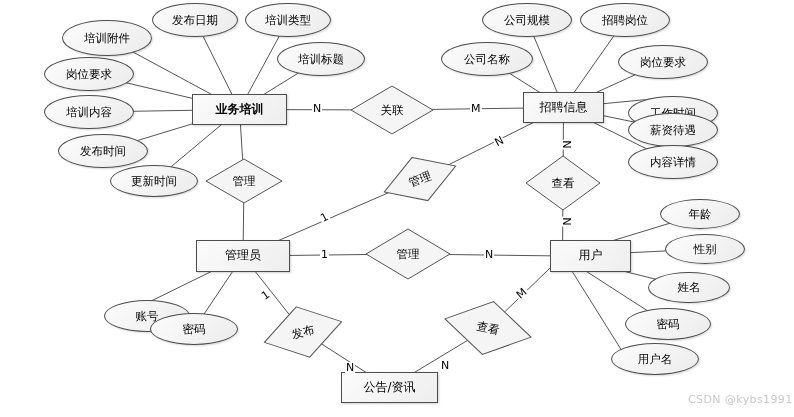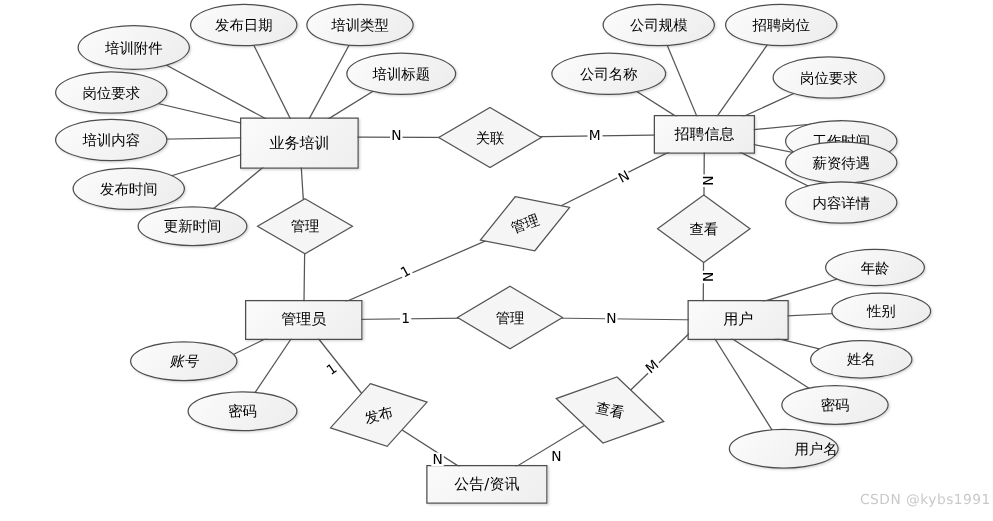--- a/index.html
+++ b/index.html
@@ -125,21 +125,21 @@
       <line x1="563" y1="183" x2="562.5" y2="256" stroke="#555555" stroke-width="1"></line>
       <line x1="243" y1="256" x2="408" y2="254" stroke="#555555" stroke-width="1"></line>
       <line x1="408" y1="254" x2="562.5" y2="256" stroke="#555555" stroke-width="1"></line>
       <line x1="243" y1="256" x2="303" y2="332" stroke="#555555" stroke-width="1"></line>
       <line x1="303" y1="332" x2="389.5" y2="387.5" stroke="#555555" stroke-width="1"></line>
       <line x1="562.5" y1="256" x2="488" y2="328" stroke="#555555" stroke-width="1"></line>
       <line x1="488" y1="328" x2="389.5" y2="387.5" stroke="#555555" stroke-width="1"></line>
     </svg>
 
   <div id="nodes">
-      <div class="node entity" style="left: 192px; top: 94px; width: 95px; height: 41px;">
+      <div class="node entity" style="left: 192px; top: 94px; width: 95px; height: 31px; font-weight: bold;">
         <span>业务培训</span>
       </div>
       <div class="node entity" style="left: 523px; top: 92px; width: 81px; height: 31px;">
         <span>招聘信息</span>
       </div>
       <div class="node entity" style="left: 196px; top: 240px; width: 94px; height: 32px;">
         <span>管理员</span>
       </div>
       <div class="node entity" style="left: 522px; top: 240px; width: 81px; height: 32px; margin-left: 28px;">
         <span>用户</span>
@@ -185,39 +185,39 @@
       </div>
       <div class="node attr" style="left: 628px; top: 96px; width: 90px; height: 34px; text-align: center;">
         <span>工作时间</span>
       </div>
       <div class="node attr" style="left: 628px; top: 113px; width: 90px; height: 34px;">
         <span>薪资待遇</span>
       </div>
       <div class="node attr" style="left: 628px; top: 145px; width: 90px; height: 34px;">
         <span>内容详情</span>
       </div>
-      <div class="node attr" style="left: 104px; top: 273px; width: 86px; height: 32px; font-style: italic;">
+      <div class="node attr" style="left: 104px; top: 300px; width: 86px; height: 32px;">
         <span>账号</span>
       </div>
       <div class="node attr" style="left: 150px; top: 313px; width: 88px; height: 32px;">
         <span>密码</span>
       </div>
       <div class="node attr" style="left: 660px; top: 199px; width: 80px; height: 30px;">
         <span>年龄</span>
       </div>
       <div class="node attr" style="left: 665px; top: 234px; width: 80px; height: 30px;">
         <span>性别</span>
       </div>
       <div class="node attr" style="left: 648px; top: 272px; width: 82px; height: 31px;">
         <span>姓名</span>
       </div>
       <div class="node attr" style="left: 625px; top: 308px; width: 86px; height: 32px;">
         <span>密码</span>
       </div>
-      <div class="node attr" style="left: 583px; top: 343px; width: 88px; height: 32px; justify-content: flex-end;">
+      <div class="node attr" style="left: 611px; top: 343px; width: 88px; height: 32px;">
         <span>用户名</span>
       </div>
       <div class="rel-wrap" style="left: 350px; top: 85px; width: 84px; height: 50px;">
         <svg class="rel-shape" viewBox="0 0 84 50" preserveAspectRatio="none">
           <polygon points="42,1 83,25 42,49 1,25" fill="#f5f5f5" stroke="#555555" stroke-width="1"></polygon>
         </svg>
         <div class="rel-label">
           <span>关联</span>
         </div>
       </div>

